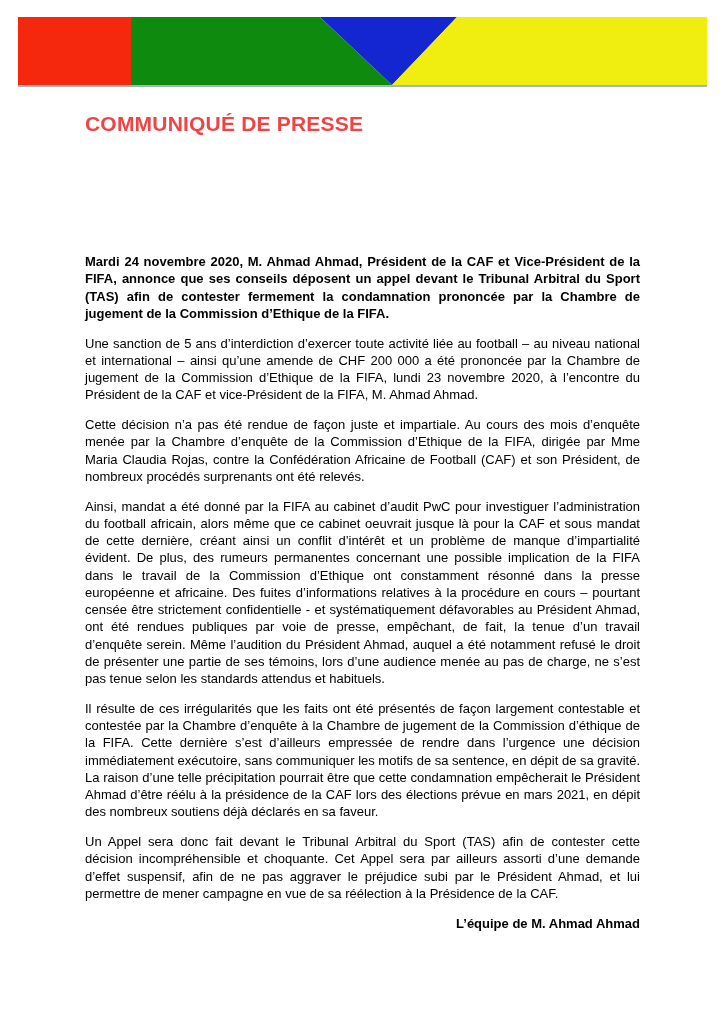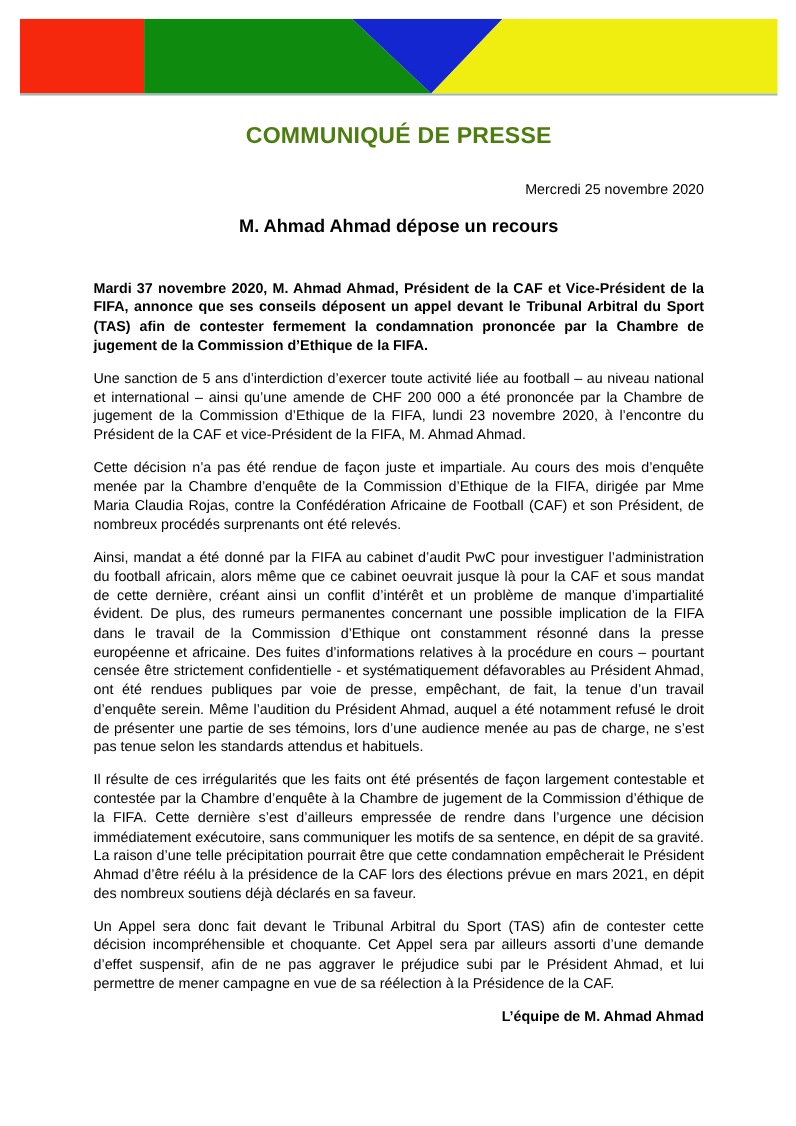--- a/index.html
+++ b/index.html
@@ -19,25 +19,24 @@
     top: 17px;
     width: 689px;
     height: 70px;
   }
   .banner svg { display: block; width: 100%; height: 100%; }
   .doc-title {
     position: absolute;
     left: 85px;
     right: 84px;
     top: 112px;
-    text-align: center;
     font-size: 21px;
     font-weight: bold;
     letter-spacing: 0.2px;
-    color: #4d7c0f;
+    color: #ef4444;
   }
   .doc-date {
     position: absolute;
     left: 85px;
     right: 84px;
     top: 164px;
     text-align: right;
     font-size: 13px;
     color: #000000;
   }
@@ -80,28 +79,26 @@
       <rect x="0" y="0" width="113" height="68" fill="#f5270c"></rect>
       <polygon points="113,0 302,0 374,68 113,68" fill="#0e8b0e"></polygon>
       <polygon points="302,0 439,0 374,68" fill="#1426cf"></polygon>
       <polygon points="439,0 689,0 689,68 374,68" fill="#f0ee10"></polygon>
       <rect x="0" y="68" width="689" height="2" fill="#9db7b4"></rect>
     </svg>
   </div>
 
   <div class="doc-title">COMMUNIQUÉ DE PRESSE</div>
 
-  <div class="doc-date">Mercredi 25 novembre 2020</div>
 
   <div class="doc-heading">
-    <div>M. Ahmad Ahmad dépose un recours</div>
   </div>
 
   <div class="body-text">
-    <p class="bold">Mardi 37 novembre 2020, M. Ahmad Ahmad, Président de la CAF et Vice-Président de la FIFA, annonce que ses conseils déposent un appel devant le Tribunal Arbitral du Sport (TAS) afin de contester fermement la condamnation prononcée par la Chambre de jugement de la Commission d’Ethique de la FIFA.</p>
+    <p class="bold">Mardi 24 novembre 2020, M. Ahmad Ahmad, Président de la CAF et Vice-Président de la FIFA, annonce que ses conseils déposent un appel devant le Tribunal Arbitral du Sport (TAS) afin de contester fermement la condamnation prononcée par la Chambre de jugement de la Commission d’Ethique de la FIFA.</p>
     <p>Une sanction de 5 ans d’interdiction d’exercer toute activité liée au football – au niveau national et international – ainsi qu’une amende de CHF 200 000 a été prononcée par la Chambre de jugement de la Commission d’Ethique de la FIFA, lundi 23 novembre 2020, à l’encontre du Président de la CAF et vice-Président de la FIFA, M. Ahmad Ahmad.</p>
     <p>Cette décision n’a pas été rendue de façon juste et impartiale. Au cours des mois d’enquête menée par la Chambre d’enquête de la Commission d’Ethique de la FIFA, dirigée par Mme Maria Claudia Rojas, contre la Confédération Africaine de Football (CAF) et son Président, de nombreux procédés surprenants ont été relevés.</p>
     <p>Ainsi, mandat a été donné par la FIFA au cabinet d’audit PwC pour investiguer l’administration du football africain, alors même que ce cabinet oeuvrait jusque là pour la CAF et sous mandat de cette dernière, créant ainsi un conflit d’intérêt et un problème de manque d’impartialité évident. De plus, des rumeurs permanentes concernant une possible implication de la FIFA dans le travail de la Commission d’Ethique ont constamment résonné dans la presse européenne et africaine. Des fuites d’informations relatives à la procédure en cours – pourtant censée être strictement confidentielle - et systématiquement défavorables au Président Ahmad, ont été rendues publiques par voie de presse, empêchant, de fait, la tenue d’un travail d’enquête serein. Même l’audition du Président Ahmad, auquel a été notamment refusé le droit de présenter une partie de ses témoins, lors d’une audience menée au pas de charge, ne s’est pas tenue selon les standards attendus et habituels.</p>
     <p>Il résulte de ces irrégularités que les faits ont été présentés de façon largement contestable et contestée par la Chambre d’enquête à la Chambre de jugement de la Commission d’éthique de la FIFA. Cette dernière s’est d’ailleurs empressée de rendre dans l’urgence une décision immédiatement exécutoire, sans communiquer les motifs de sa sentence, en dépit de sa gravité. La raison d’une telle précipitation pourrait être que cette condamnation empêcherait le Président Ahmad d’être réélu à la présidence de la CAF lors des élections prévue en mars 2021, en dépit des nombreux soutiens déjà déclarés en sa faveur.</p>
     <p>Un Appel sera donc fait devant le Tribunal Arbitral du Sport (TAS) afin de contester cette décision incompréhensible et choquante. Cet Appel sera par ailleurs assorti d’une demande d’effet suspensif, afin de ne pas aggraver le préjudice subi par le Président Ahmad, et lui permettre de mener campagne en vue de sa réélection à la Présidence de la CAF.</p>
     <div class="signature">L’équipe de M. Ahmad Ahmad</div>
   </div>
 
 </div>
 

